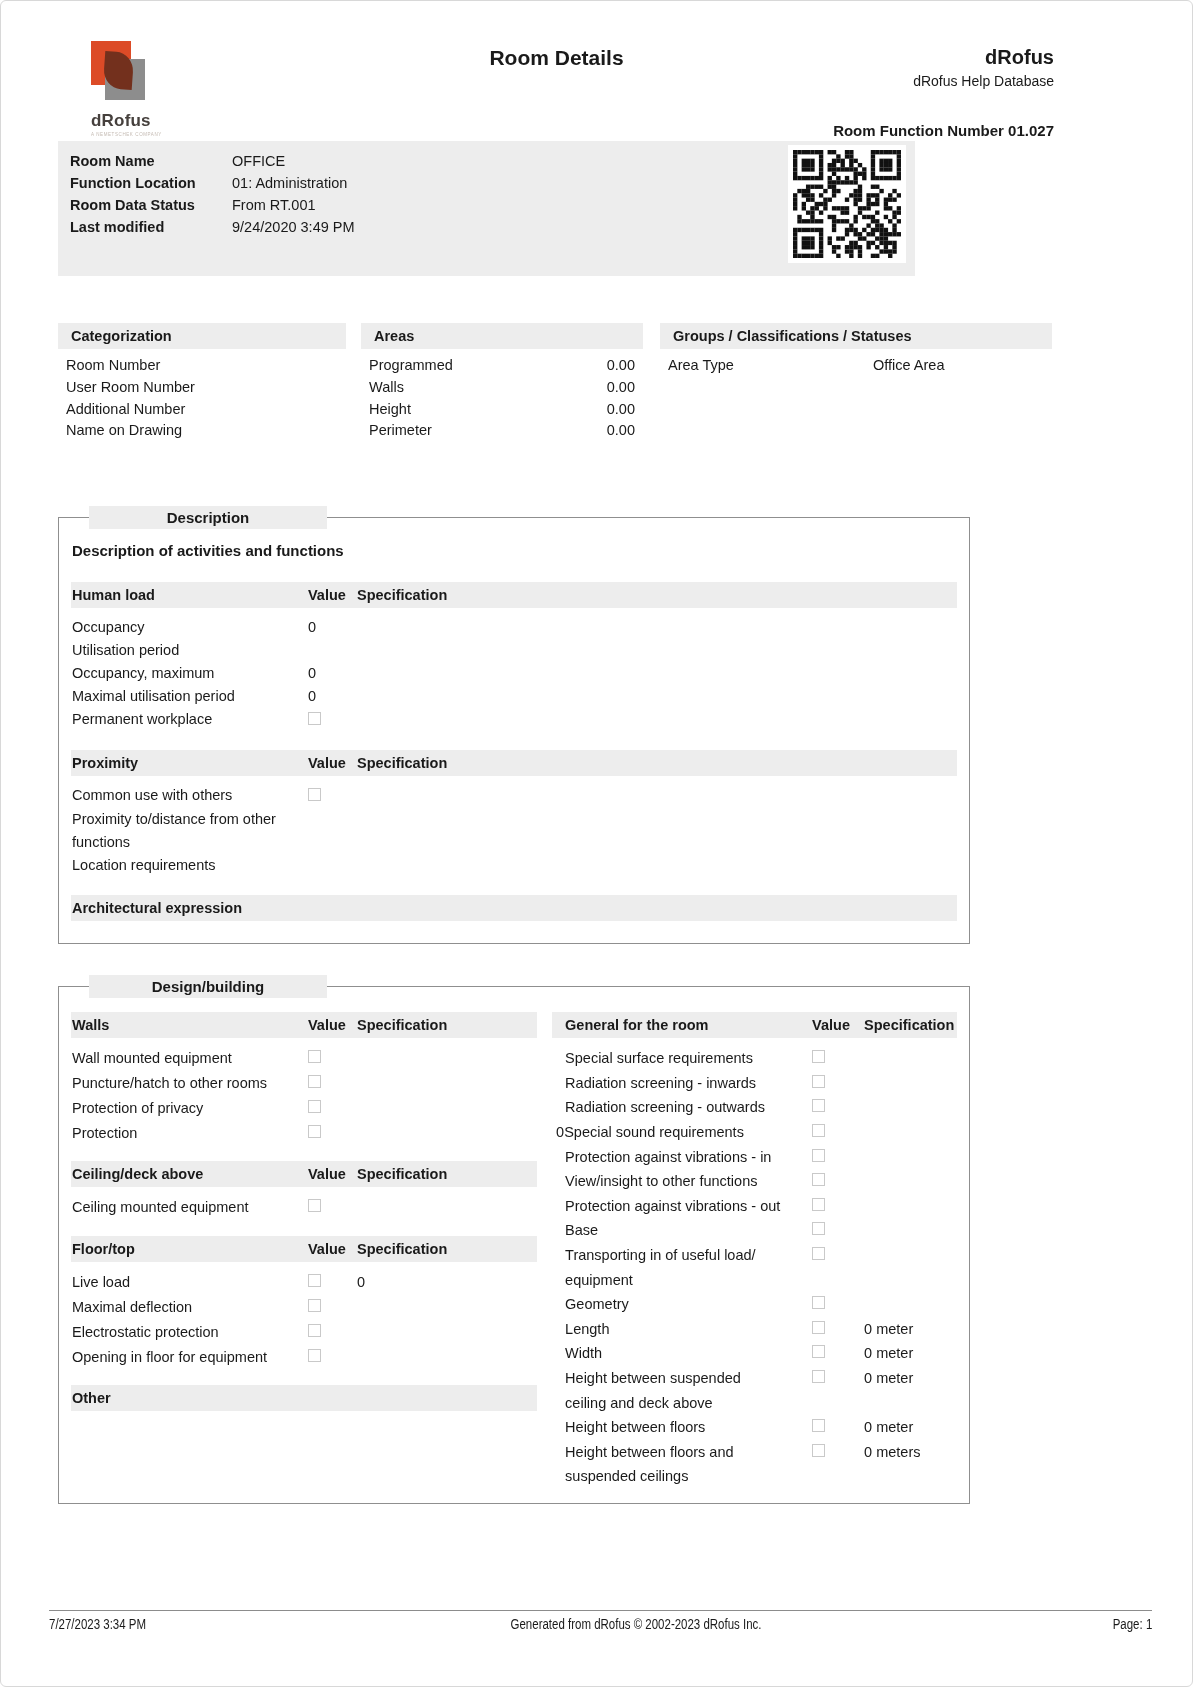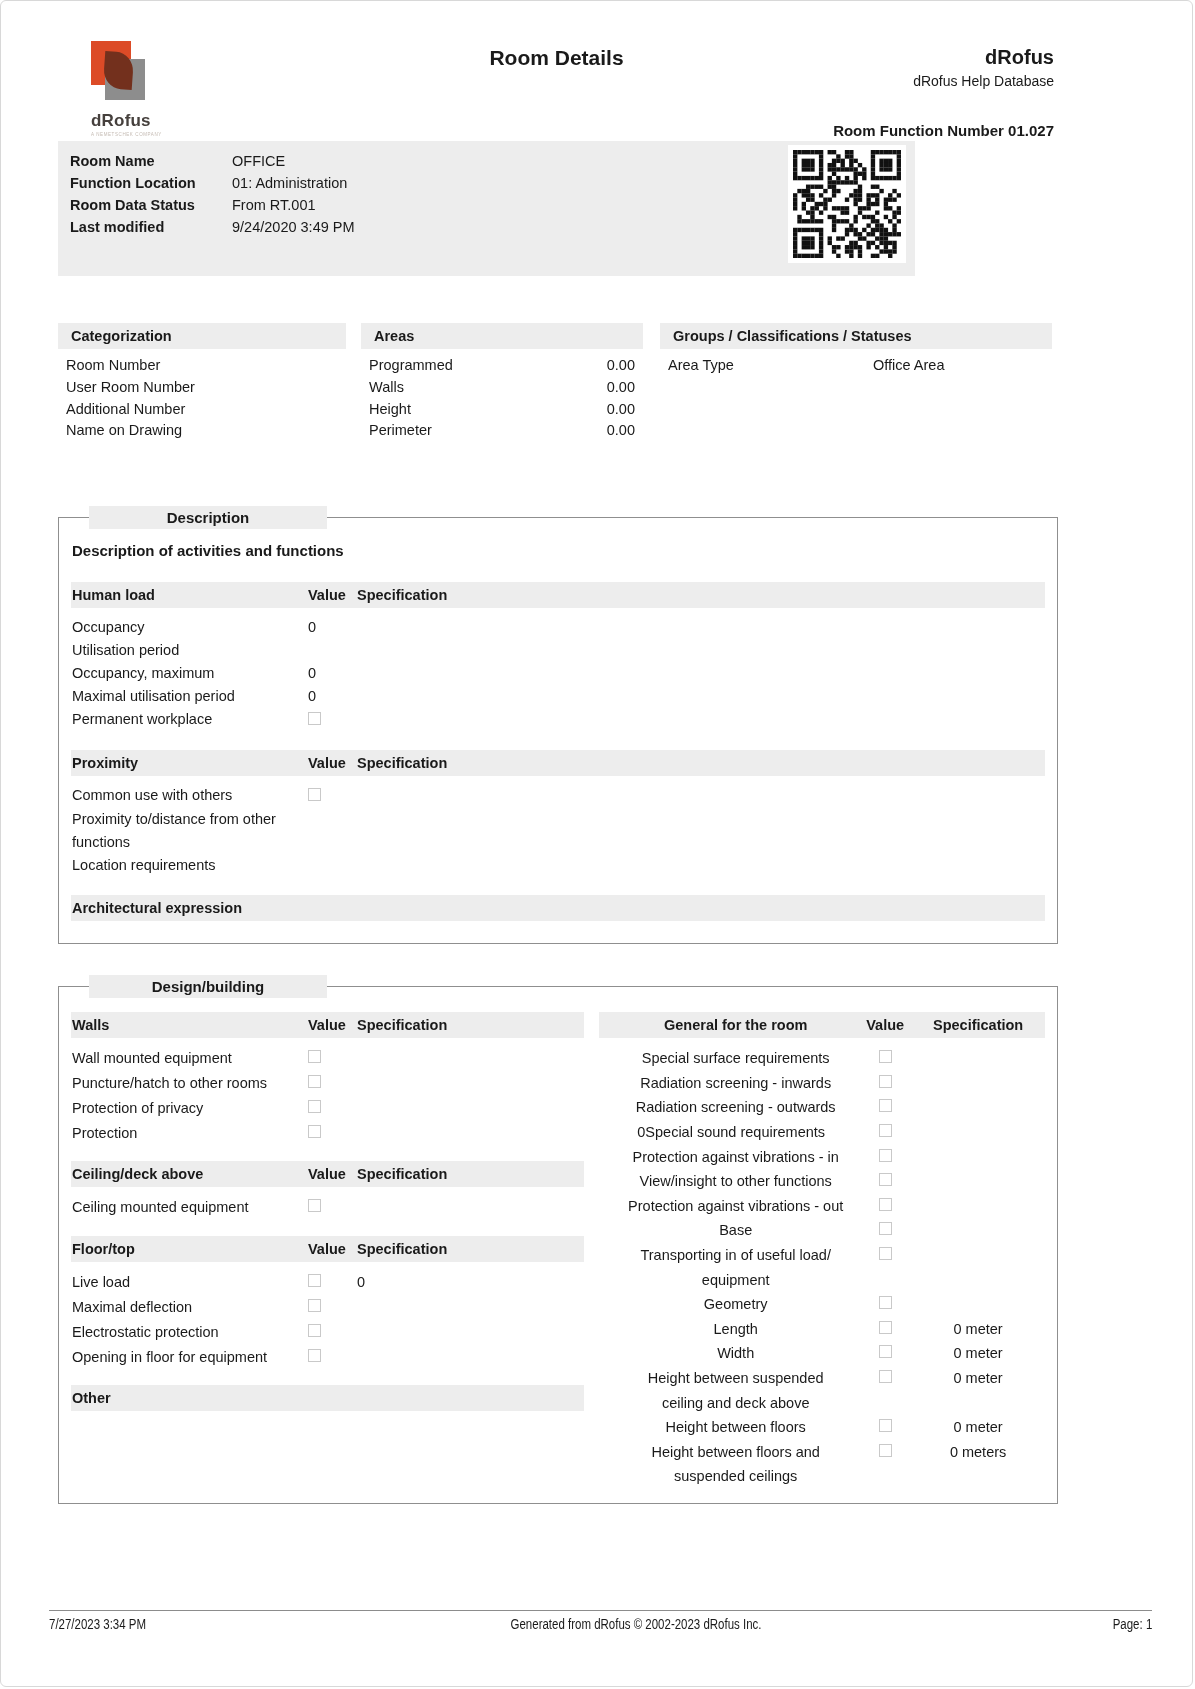--- a/index.html
+++ b/index.html
@@ -33,28 +33,28 @@
   .cols{display:flex;margin-top:47px;min-height:112px;}
   .colbar{background:#ededed;font-weight:700;font-size:14.5px;padding:5px 13px;}
   .col-items{padding:6px 8px 0;font-size:14.5px;line-height:21.8px;}
   .col-cat{width:288px;}
   .col-areas{width:282px;margin-left:15px;}
   .col-groups{width:392px;margin-left:17px;}
   .arow{display:flex;justify-content:space-between;}
   .grow{display:grid;grid-template-columns:205px 1fr;}
 
   
-  .fieldset{position:relative;border:1px solid #8f8f8f;width:1000px;box-sizing:border-box;padding:0 12px 14px;}
+  .fieldset{position:relative;border:1px solid #8f8f8f;width:912px;box-sizing:border-box;padding:0 12px 14px;}
   .fs-desc{margin-top:75px;}
   .fs-design{margin-top:42px;}
   .legend{position:absolute;top:-12px;left:30px;width:238px;background:#ededed;text-align:center;font-weight:700;font-size:15px;padding:3px 0;}
   .fs-heading{font-size:15px;font-weight:700;margin:24px 0 23px;padding-left:1px;}
 
   .g-desc{display:grid;grid-template-columns:237px 49px 1fr;}
-  .g-right{display:grid;grid-template-columns:248px 52px 1fr;text-align:center;}
+  .g-right{display:grid;grid-template-columns:248px 52px 1fr;}
   .thead{background:#ededed;font-weight:700;font-size:14.5px;padding:5px 0;margin:18px 0 8px;}
   .thead .c1{padding-left:1px;}
   .trow{font-size:14.5px;line-height:23px;}
   .trow .lbl{white-space:pre-line;padding-left:1px;}
   .cb{display:inline-block;width:13px;height:13px;border:1px solid #c9c9c9;background:#fff;box-sizing:border-box;margin-top:4px;}
   .design-cols{display:flex;padding-top:25px;}
   .d-left{width:518px;}
   .d-right{width:450px;margin-left:15px;}
   .d-right .thead,.d-right .trow{padding-left:12px;}
   .d-right .trow{line-height:24.6px;}

